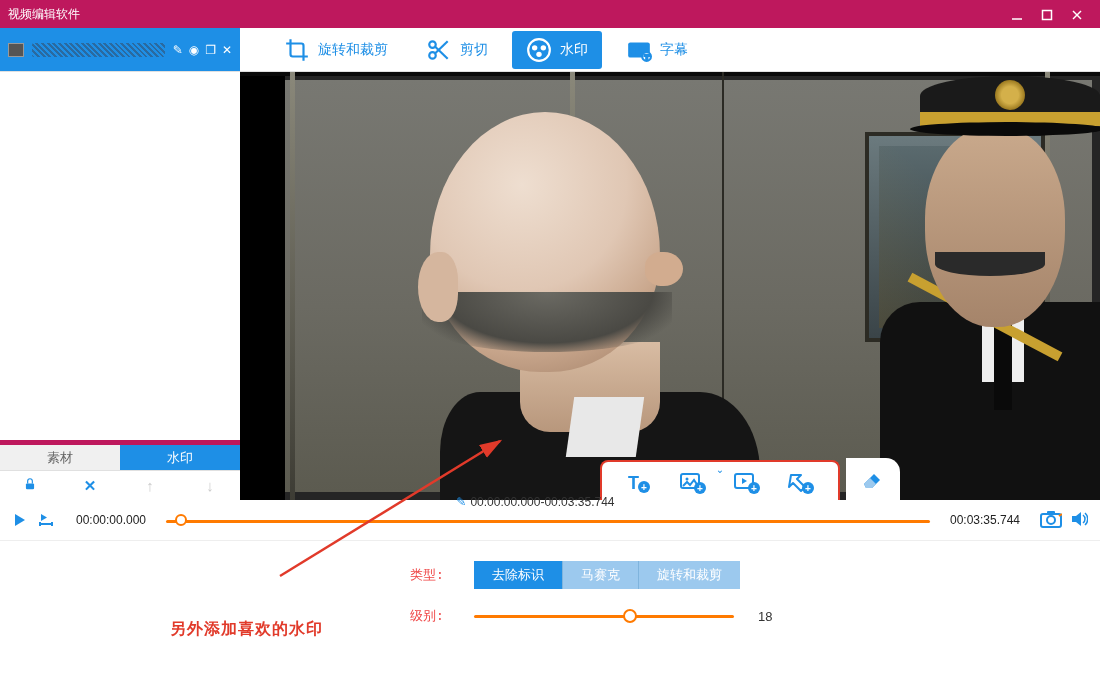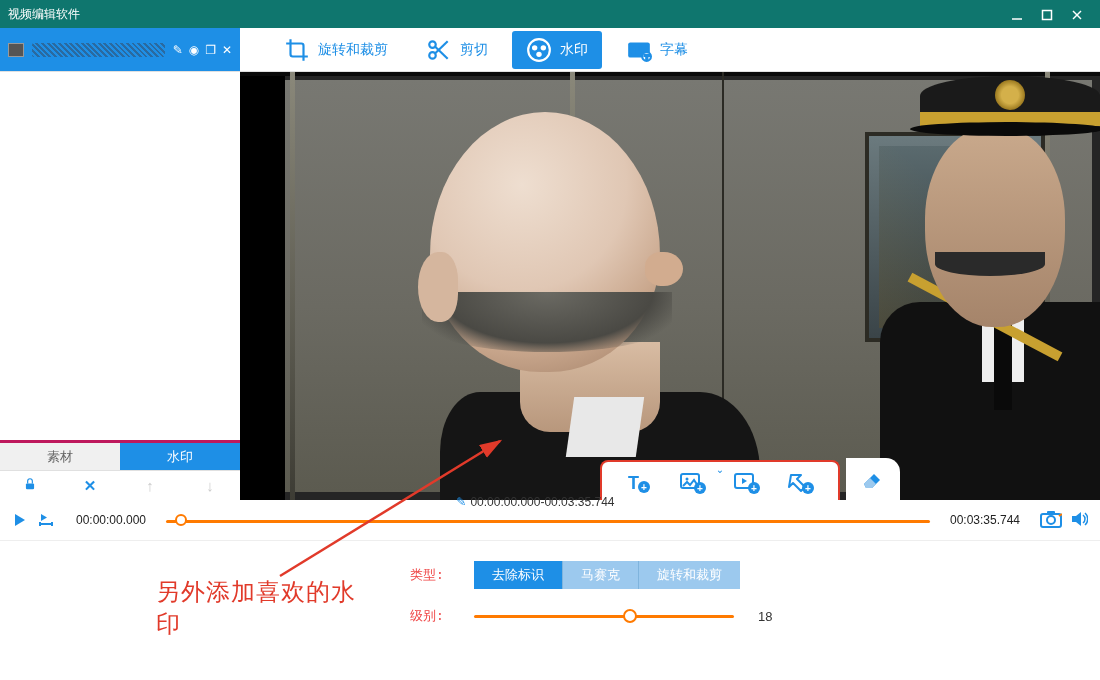--- a/index.html
+++ b/index.html
@@ -1,40 +1,40 @@
 <!DOCTYPE html>
 <html><head>
 <meta charset="utf-8">
 <style>
 * { margin: 0; padding: 0; box-sizing: border-box; font-family: "Microsoft YaHei", sans-serif; }
 body { width: 1100px; height: 680px; background: #fff; overflow: hidden; position: relative; }
 
 
-.titlebar { height: 28px; background: #0f766e; color: #fff; display: flex; align-items: center; padding: 0 8px; font-size: 12px; }
+.titlebar { height: 28px; background: #be185d; color: #fff; display: flex; align-items: center; padding: 0 8px; font-size: 12px; }
 .titlebar .title { flex: 1; }
 .titlebar .win-btn { width: 30px; text-align: center; cursor: pointer; font-size: 14px; }
 .win-btn svg { vertical-align: middle; }
 
 
 .tabbar { height: 44px; background: #fff; border-bottom: 1px solid #e0e0e0; display: flex; align-items: stretch; }
 .clip-header { width: 240px; background: #1e8fe6; display: flex; align-items: center; padding: 0 8px; gap: 8px; }
 .clip-thumb { width: 16px; height: 14px; background: #555; border: 1px solid #999; }
 .clip-name { flex: 1; height: 14px; background: repeating-linear-gradient(45deg,#2a6aa0,#2a6aa0 2px,#1e8fe6 2px,#1e8fe6 4px); border-radius: 2px; }
 .clip-actions { display: flex; gap: 6px; }
 .clip-actions span { color: #fff; font-size: 12px; cursor: pointer; }
 .tabs { flex: 1; display: flex; align-items: center; padding-left: 30px; gap: 10px; }
 .tab { display: flex; align-items: center; gap: 8px; padding: 6px 14px; color: #1e8fe6; font-size: 14px; font-weight: 500; cursor: pointer; border-radius: 3px; }
 .tab.active { background: #1e8fe6; color: #fff; }
 .tab-icon { width: 26px; height: 26px; display: inline-flex; align-items: center; justify-content: center; }
 
 
 .main { display: flex; height: calc(100% - 28px - 44px - 140px - 40px); }
 .sidebar { width: 240px; background: #fff; display: flex; flex-direction: column; }
 .sidebar-body { flex: 1; }
-.sidebar-tabs { display: flex; height: 30px; border-top: 3px solid #be185d; }
+.sidebar-tabs { display: flex; height: 30px; border-top: 5px solid #be185d; }
 .sidebar-tab { flex: 1; display: flex; align-items: center; justify-content: center; font-size: 13px; background: #f0f0f0; color: #666; cursor: pointer; }
 .sidebar-tab.active { background: #1e8fe6; color: #fff; }
 .sidebar-ctrl { height: 30px; display: flex; align-items: center; border-top: 1px solid #e0e0e0; }
 .sidebar-ctrl .ctl { flex: 1; text-align: center; font-size: 15px; cursor: pointer; }
 .ctl.lock { color: #1e8fe6; }
 .ctl.del { color: #1e8fe6; font-weight: bold; }
 .ctl.disabled { color: #ccc; }
 
 .preview-area { flex: 1; background: #000; position: relative; display: flex; align-items: center; justify-content: center; }
 .preview-img { width: 100%; height: 100%; position: relative; overflow: hidden; }
@@ -84,21 +84,21 @@
 .tl-line { position: absolute; left: 0; right: 0; top: 50%; height: 3px; background: #ff7a00; border-radius: 2px; }
 .tl-thumb { position: absolute; left: 0; top: 50%; transform: translate(-50%,-50%); width: 12px; height: 12px; background: #fff; border: 2px solid #ff7a00; border-radius: 50%; }
 .tl-edit { display: flex; align-items: center; gap: 4px; color: #333; }
 .tl-right { display:flex; align-items:center; gap:8px; }
 .tl-cam { color:#1e8fe6; }
 .tl-snd { color:#1e8fe6; }
 
 
 .bottom { height: 140px; background: #fff; border-top: 1px solid #eee; display: flex; padding: 20px 30px 10px; gap: 40px; position: relative; }
 .bottom-left { width: 340px; position: relative; }
-.annot { color: #e13a2a; font-size: 24px; position: absolute; left: 126px; bottom: 30px; letter-spacing: 1px; }
+.annot { color: #e13a2a; font-size: 16px; position: absolute; left: 140px; bottom: 30px; letter-spacing: 1px; font-weight: bold; }
 .arrow-svg { position: absolute; left: 230px; top: -130px; width: 260px; height: 150px; pointer-events: none; z-index: 50; }
 .bottom-right { flex: 1; }
 .row { display: flex; align-items: center; gap: 14px; margin-bottom: 18px; font-size: 13px; color: #333; }
 .row .lbl { width: 50px; text-align: left; color: #ef4444; font-family: Liberation Mono, monospace; }
 .seg { display: flex; }
 .seg-btn { padding: 5px 18px; background: #9cc9ee; color: #fff; font-size: 13px; cursor: pointer; border-right: 1px solid #7fb4dd; }
 .seg-btn:last-child { border-right: none; }
 .seg-btn.active { background: #1e8fe6; }
 .slider { position: relative; width: 260px; height: 14px; display: flex; align-items: center; }
 .slider-line { position: absolute; left: 0; right: 0; height: 3px; background: #ff7a00; border-radius: 2px; }

